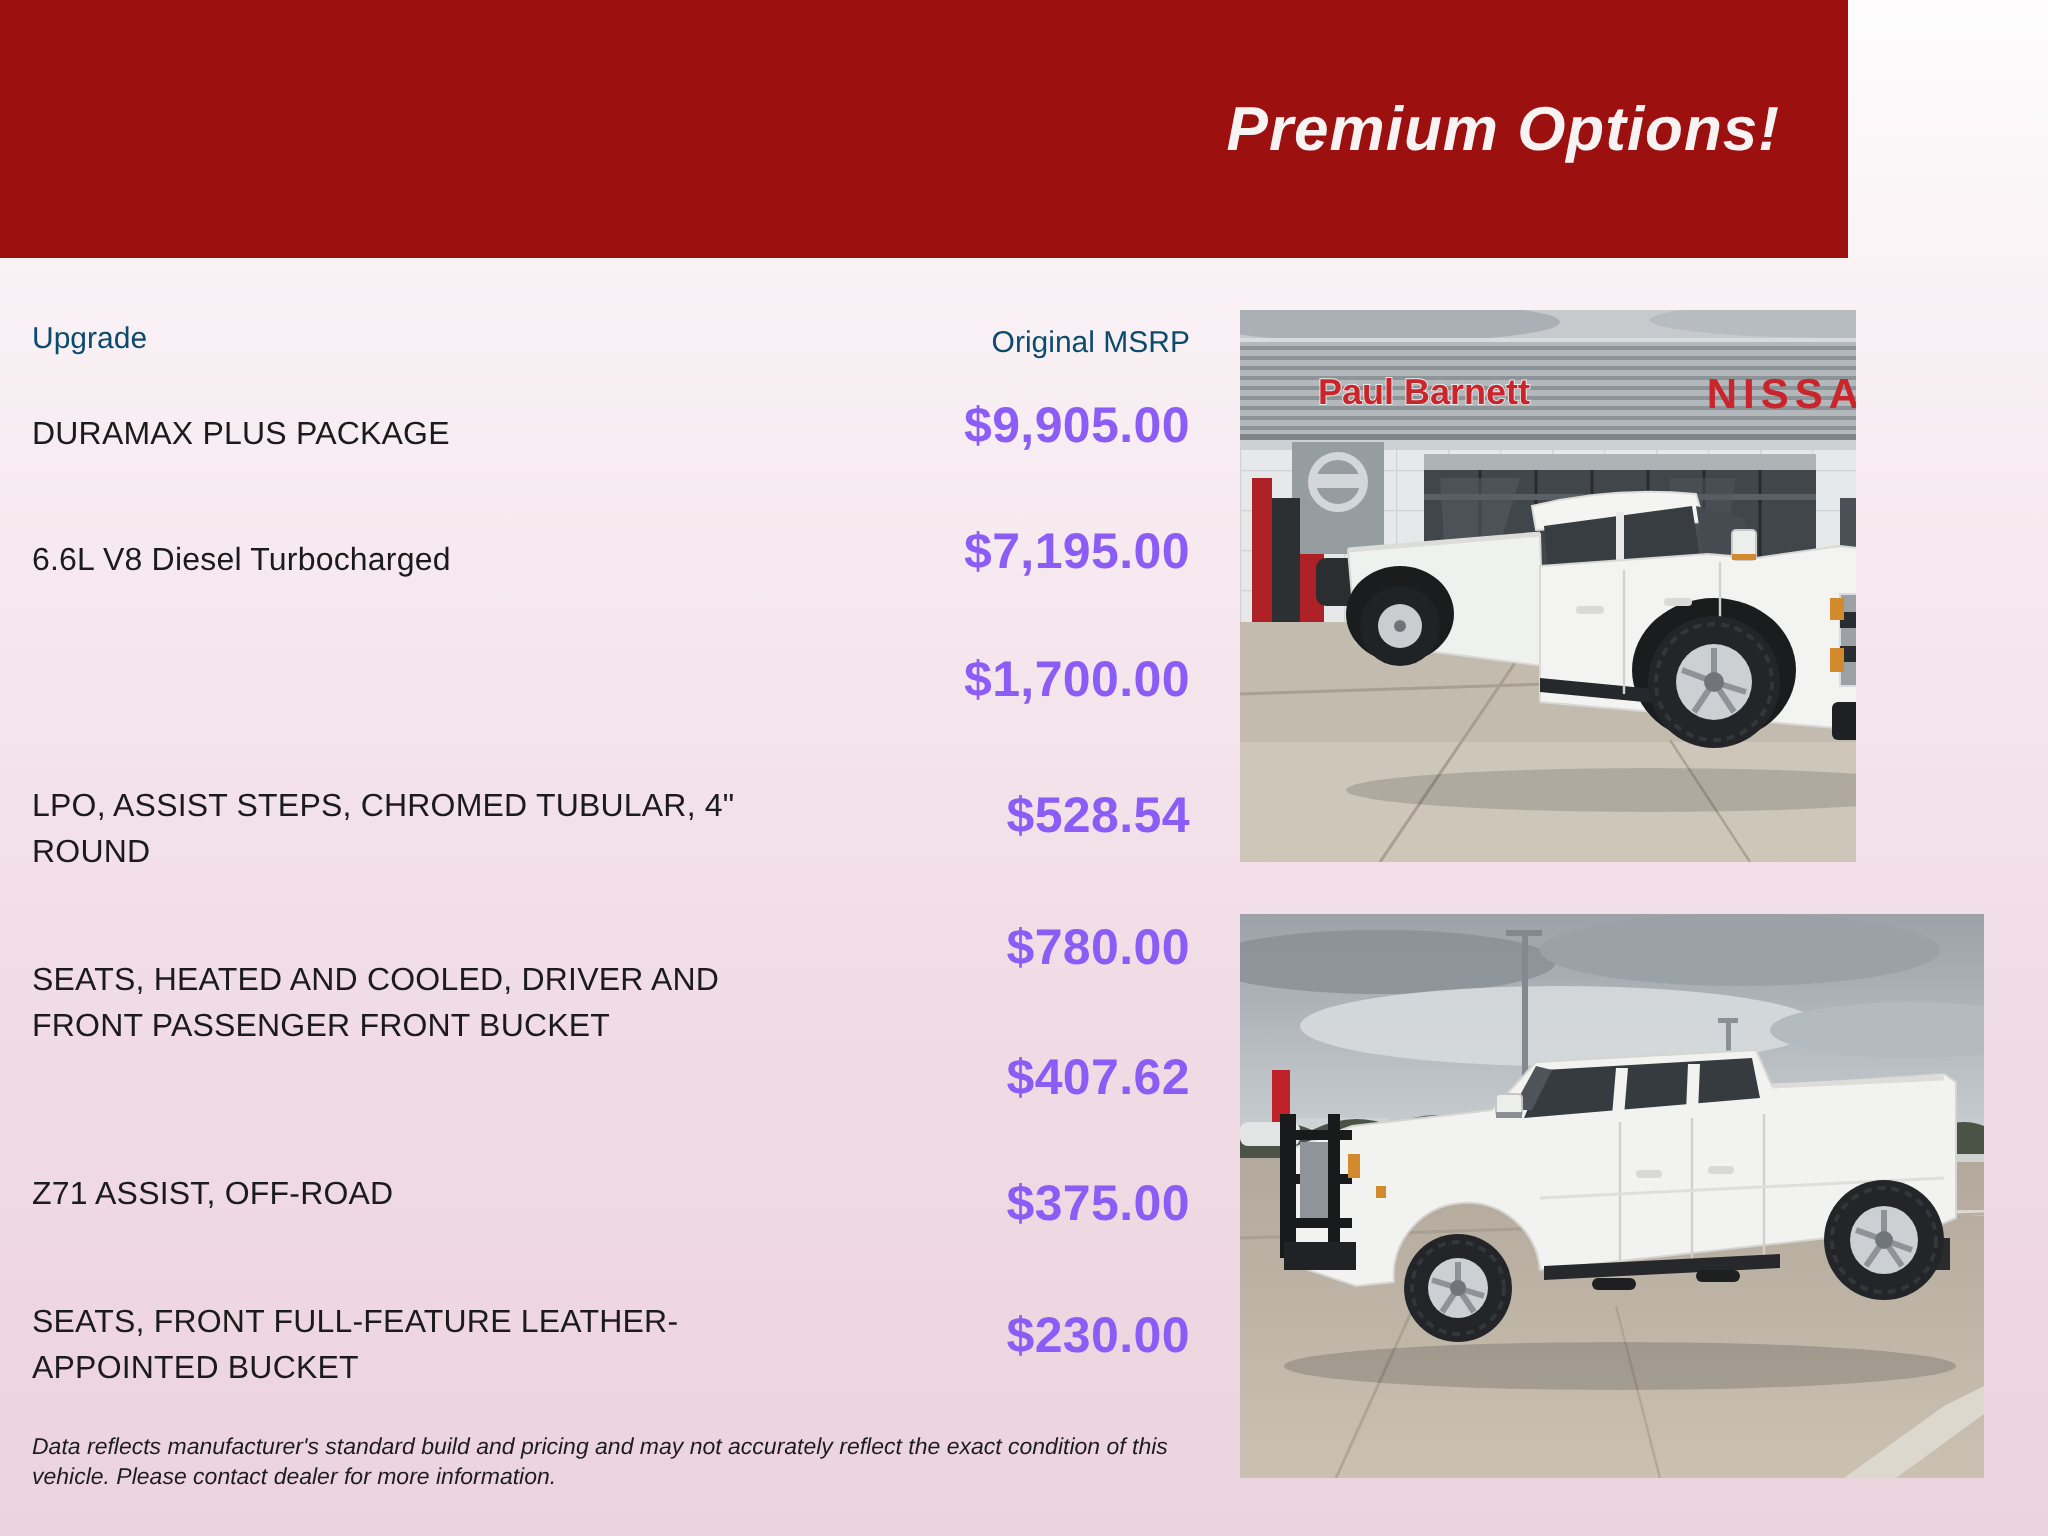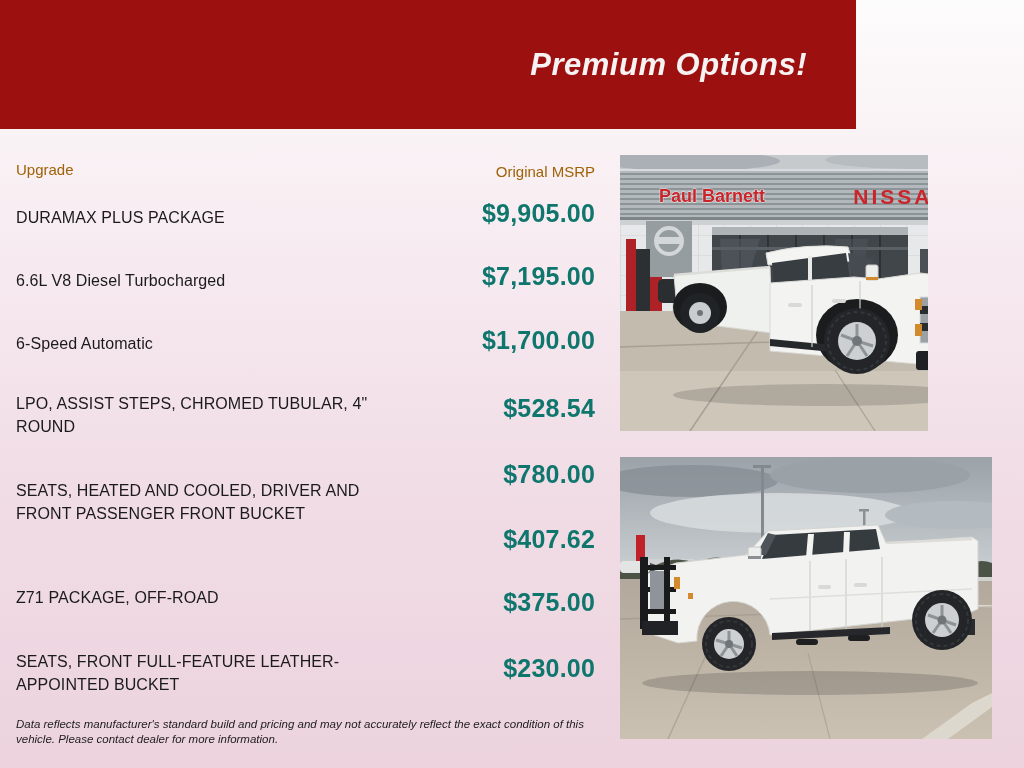--- a/index.html
+++ b/index.html
@@ -5,48 +5,48 @@
   html,body{margin:0;padding:0;}
   body{
     width:1024px;height:768px;overflow:hidden;position:relative;
     font-family:"Liberation Sans","DejaVu Sans",sans-serif;
     background:linear-gradient(180deg,#fdfcfc 0%,#f7ecf1 30%,#f1dde6 62%,#ecd3de 100%);
   }
   .page{position:absolute;inset:0;}
 
   
   .banner{
-    position:absolute;left:0;top:0;width:856px;height:129px;
+    position:absolute;left:0;top:0;width:924px;height:129px;
     background:var(--banner-red,#9d1010);
     display:flex;align-items:center;justify-content:flex-end;
-    box-sizing:border-box;padding-right:49px;
+    box-sizing:border-box;padding-right:34px;
   }
   .banner h1{
     margin:0;color:#f7f3f3;font-size:31px;line-height:31px;
     font-weight:bold;font-style:italic;letter-spacing:.5px;
   }
 
   
   .content{position:absolute;left:0;top:129px;width:1024px;height:639px;}
 
   .options{position:absolute;left:0;top:0;width:608px;height:639px;}
 
   .col-head{
-    position:absolute;color:#a16207;font-size:15px;line-height:16px;font-weight:normal;
+    position:absolute;color:#0c4a6e;font-size:15px;line-height:16px;font-weight:normal;
   }
   .col-head.left{left:16px;top:33px;}
   .col-head.right{right:13px;top:35px;}
 
   .opt-label{
     position:absolute;left:16px;width:380px;
     color:#1b1b1b;font-size:16px;line-height:23px;letter-spacing:.1px;
   }
   .opt-price{
     position:absolute;right:13px;text-align:right;
-    color:#0f766e;font-size:25px;line-height:27px;font-weight:bold;letter-spacing:.2px;
+    color:#8b5cf6;font-size:25px;line-height:27px;font-weight:bold;letter-spacing:.2px;
   }
 
   .disclaimer{
     position:absolute;left:16px;top:576px;width:586px;
     color:#1c1c1c;font-size:11.5px;line-height:15px;font-style:italic;
   }
 
   
   .photo{position:absolute;left:620px;overflow:hidden;}
   .photo svg{display:block;}
@@ -67,31 +67,30 @@
     <section class="options">
       <div class="col-head left">Upgrade</div>
       <div class="col-head right">Original MSRP</div>
 
       <div class="opt-label" style="top:77px">DURAMAX PLUS PACKAGE</div>
       <div class="opt-price" style="top:71px">$9,905.00</div>
 
       <div class="opt-label" style="top:140px">6.6L V8 Diesel Turbocharged</div>
       <div class="opt-price" style="top:134px">$7,195.00</div>
 
-      <div class="opt-label" style="top:203px">6-Speed Automatic</div>
       <div class="opt-price" style="top:198px">$1,700.00</div>
 
       <div class="opt-label" style="top:263px">LPO, ASSIST STEPS, CHROMED TUBULAR, 4" ROUND</div>
       <div class="opt-price" style="top:266px">$528.54</div>
 
       <div class="opt-label" style="top:350px">SEATS, HEATED AND COOLED, DRIVER AND FRONT PASSENGER FRONT BUCKET</div>
       <div class="opt-price" style="top:332px">$780.00</div>
       <div class="opt-price" style="top:397px">$407.62</div>
 
-      <div class="opt-label" style="top:457px">Z71 PACKAGE, OFF-ROAD</div>
+      <div class="opt-label" style="top:457px">Z71 ASSIST, OFF-ROAD</div>
       <div class="opt-price" style="top:460px">$375.00</div>
 
       <div class="opt-label" style="top:521px">SEATS, FRONT FULL-FEATURE LEATHER-APPOINTED BUCKET</div>
       <div class="opt-price" style="top:526px">$230.00</div>
 
       <p class="disclaimer">Data reflects manufacturer's standard build and pricing and may not accurately reflect the exact condition of this vehicle. Please contact dealer for more information.</p>
     </section>
 
     <figure class="photo photo1" style="margin:0">
       <svg viewBox="0 0 372 276" width="372" height="276">

